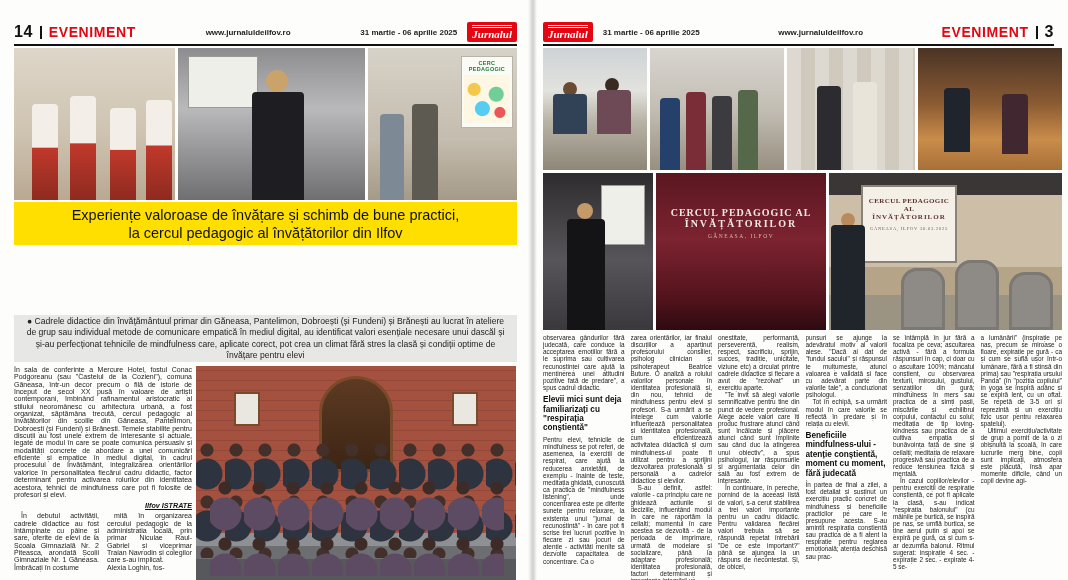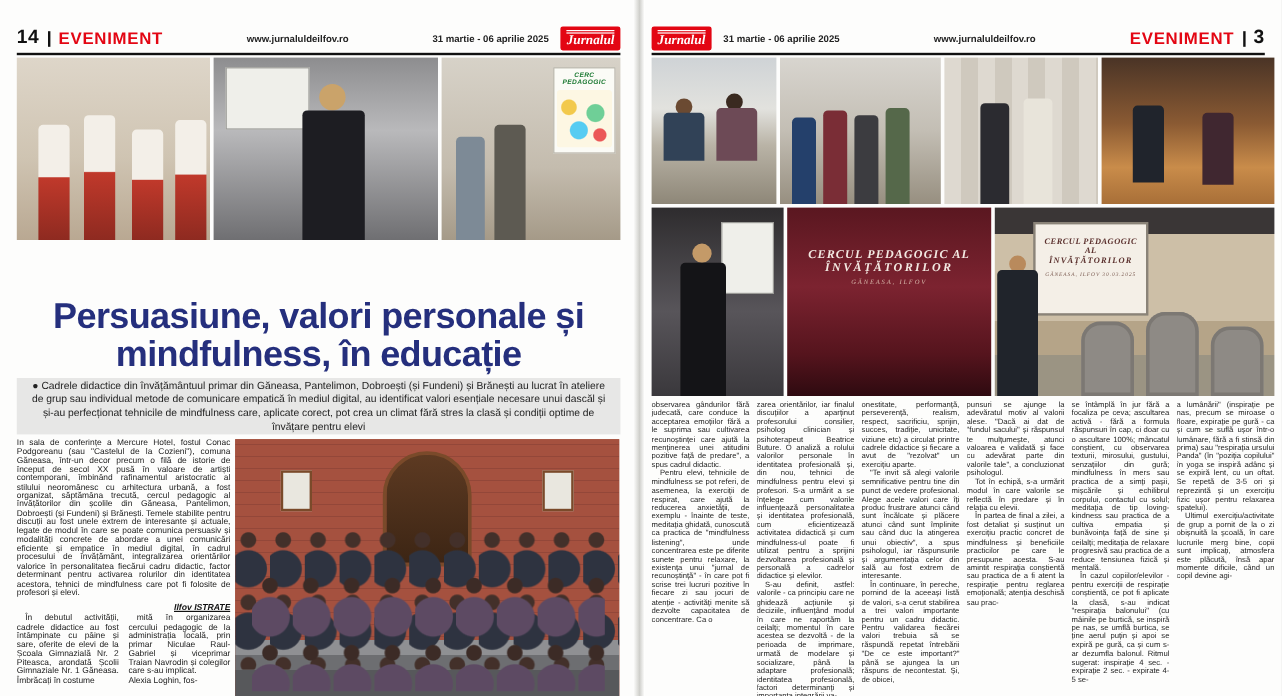--- a/index.html
+++ b/index.html
@@ -1,17 +1,17 @@
 <!DOCTYPE html>
 <html><head>
 <meta charset="utf-8">
 <style>
   html,body{margin:0;padding:0;background:#e9e9e7;}
   *{box-sizing:border-box;}
-  .spread{position:relative;width:1068px;height:580px;background:#ffffff;overflow:hidden;
+  .spread{position:relative;width:1068px;height:580px;background:#4d7c0f;overflow:hidden;
           font-family:"Liberation Sans",sans-serif;color:#111;}
   .page{position:absolute;top:0;height:580px;background:#fdfdfc;}
   .page-left{left:0;width:531px;}
   .page-right{left:537px;width:531px;}
   .gutter{position:absolute;left:528px;top:0;width:9px;height:580px;
           background:linear-gradient(to right,#fdfdfc,#d8d8d4 45%,#cfcfcb 55%,#fdfdfc);}
 
   
   .hdr{position:absolute;top:20px;left:14px;right:14px;height:24px;display:flex;align-items:center;}
   .hdr-rule{position:absolute;top:44px;left:14px;right:14px;height:2px;background:#111;}
@@ -20,21 +20,21 @@
   .section-label{font-size:14px;font-weight:bold;letter-spacing:.6px;color:#e30613;}
   .hdr-small{font-size:8px;font-weight:bold;color:#222;white-space:nowrap;}
   .logo{height:20px;padding:2px 5px 1px;background:#e30613;color:#fff;display:flex;flex-direction:column;
         justify-content:center;border-radius:2px;}
   .logo .logo-top{height:3px;border-top:1px solid #fff;border-bottom:1px solid #fff;margin-bottom:1px;}
   .logo .logo-word{font-family:"Liberation Serif",serif;font-style:italic;font-weight:bold;
         font-size:11px;line-height:11px;}
   .spacer{flex:1;}
 
   
-  .photo{position:relative;overflow:hidden;background:#c9c2b6;font-style:italic;}
+  .photo{position:relative;overflow:hidden;background:#c9c2b6;}
   .fig{position:absolute;border-radius:4px 4px 0 0;}
   .head{position:absolute;border-radius:50%;}
 
   .lrow{position:absolute;top:48px;left:14px;right:14px;height:152px;display:flex;gap:3px;}
   .ph-costumes{width:166px;background:linear-gradient(180deg,#ded6c9 0%,#cfc4b2 55%,#b9a892 100%);}
   .ph-costumes .fig{bottom:0;width:26px;height:96px;background:linear-gradient(180deg,#f3efe8 45%,#c0392b 46%,#8e2a20);}
   .ph-speaker{width:193px;background:linear-gradient(180deg,#8d8d8f 0%,#b9b9bb 40%,#6f6f72 100%);}
   .ph-screen{position:absolute;background:#efefea;border:1px solid #9a9a96;}
   .ph-violins{width:153px;background:linear-gradient(180deg,#d7d2c8 0%,#c4bcae 60%,#a59a88 100%);}
   .flipchart{position:absolute;right:4px;top:8px;width:52px;height:72px;background:#fbfbf6;border:1px solid #b7b3a8;
@@ -150,21 +150,22 @@
       <div class="photo ph-violins">
         <div class="fig" style="left:12px;bottom:0;width:24px;height:86px;background:#7d8a96;"></div>
         <div class="fig" style="left:44px;bottom:0;width:26px;height:96px;background:#5d5a52;"></div>
         <div class="flipchart">
           <div class="fc-title">CERC PEDAGOGIC</div>
           <div class="fc-art"></div>
         </div>
       </div>
     </div>
 
-    <h1 class="headline">Persuasiune, valori personale și mindfulness, în educație</h1>
+    <div class="kicker">Experiențe valoroase de învățare și schimb de bune practici,
+la cercul pedagogic al învățătorilor din Ilfov</div>
     <div class="leadbox">● Cadrele didactice din învățământuul primar din Găneasa, Pantelimon, Dobroești (și Fundeni) și Brănești au lucrat în ateliere de grup sau individual metode de comunicare empatică în mediul digital, au identificat valori esențiale necesare unui dascăl și și-au perfecționat tehnicile de mindfulness care, aplicate corect, pot crea un climat fără stres la clasă și condiții optime de învățare pentru elevi</div>
 
     <div class="body-col">
       <p>În sala de conferințe a Mercure Hotel, fostul Conac Podgoreanu (sau "Castelul de la Cozieni"), comuna Găneasa, într-un decor precum o filă de istorie de început de secol XX pusă în valoare de artiști contemporani, îmbinând rafinamentul aristocratic al stilului neoromânesc cu arhitectura urbană, a fost organizat, săptămâna trecută, cercul pedagogic al învățătorilor din școlile din Găneasa, Pantelimon, Dobroești (și Fundeni) și Brănești. Temele stabilite pentru discuții au fost unele extrem de interesante și actuale, legate de modul în care se poate comunica persuasiv și modalități concrete de abordare a unei comunicări eficiente și empatice în mediul digital, în cadrul procesului de învățământ, integralizarea orientărilor valorice în personalitatea fiecărui cadru didactic, factor determinant pentru activarea rolurilor din identitatea acestora, tehnici de mindfulness care pot fi folosite de profesori și elevi.</p>
       <div class="byline">Ilfov ISTRATE</div>
       <div class="minicols">
         <p>În debutul activității, cadrele didactice au fost întâmpinate cu pâine și sare, oferite de elevi de la Școala Gimnazială Nr. 2 Piteasca, arondată Școlii Gimnaziale Nr. 1 Găneasa. Îmbrăcați în costume</p>
         <p>mită în organizarea cercului pedagogic de la administrația locală, prin primar Niculae Raul-Gabriel și viceprimar Traian Navrodin și colegilor care s-au implicat.
 Alexia Loghin, fos-</p>
       </div>
@@ -242,34 +243,36 @@
         <div class="fig" style="left:2px;top:52px;width:34px;height:105px;background:#20242b;"></div>
         <div class="chair" style="left:72px;"></div>
         <div class="chair" style="left:126px;height:70px;"></div>
         <div class="chair" style="left:180px;height:58px;"></div>
       </div>
     </div>
 
     <div class="colwrap">
       <div class="tcol">
         <p>observarea gândurilor fără judecată, care conduce la acceptarea emoțiilor fără a le suprima sau cultivarea recunoștinței care ajută la menținerea unei atitudini pozitive față de predare", a spus cadrul didactic.</p>
+        <h3>Elevii mici sunt deja familiarizați cu "respirația conștientă"</h3>
         <p>Pentru elevi, tehnicile de mindfulness se pot referi, de asemenea, la exerciții de respirat, care ajută la reducerea anxietății, de exemplu - înainte de teste, meditația ghidată, cunoscută ca practica de "mindfulness listening", unde concentrarea este pe diferite sunete pentru relaxare, la existența unui "jurnal de recunoștință" - în care pot fi scrise trei lucruri pozitive în fiecare zi sau jocuri de atenție - activități menite să dezvolte capacitatea de concentrare. Ca o</p>
       </div>
       <div class="tcol">
         <p>zarea orientărilor, iar finalul discuțiilor a aparținut profesorului consilier, psiholog clinician și psihoterapeut Beatrice Buture. O analiză a rolului valorilor personale în identitatea profesională și, din nou, tehnici de mindfulness pentru elevi și profesori. S-a urmărit a se înțelege cum valorile influențează personalitatea și identitatea profesională, cum eficientizează activitatea didactică și cum mindfulness-ul poate fi utilizat pentru a sprijini dezvoltarea profesională și personală a cadrelor didactice și elevilor.</p>
         <p>S-au definit, astfel: valorile - ca principiu care ne ghidează acțiunile și deciziile, influențând modul în care ne raportăm la ceilalți; momentul în care acestea se dezvoltă - de la perioada de imprimare, urmată de modelare și socializare, până la adaptare profesională; identitatea profesională, factori determinanți și importanța integrării va-</p>
       </div>
       <div class="tcol">
         <p>onestitate, performanță, perseverență, realism, respect, sacrificiu, sprijin, succes, tradiție, unicitate, viziune etc) a circulat printre cadrele didactice și fiecare a avut de "rezolvat" un exercițiu aparte.</p>
         <p>"Te invit să alegi valorile semnificative pentru tine din punct de vedere profesional. Alege acele valori care îți produc frustrare atunci când sunt încălcate și plăcere atunci când sunt împlinite sau când duc la atingerea unui obiectiv", a spus psihologul, iar răspunsurile și argumentația celor din sală au fost extrem de interesante.</p>
         <p>În continuare, în pereche, pornind de la aceeași listă de valori, s-a cerut stabilirea a trei valori importante pentru un cadru didactic. Pentru validarea fiecărei valori trebuia să se răspundă repetat întrebării "De ce este important?" până se ajungea la un răspuns de necontestat. Și, de obicei,</p>
       </div>
       <div class="tcol">
         <p>punsuri se ajunge la adevăratul motiv al valorii alese. "Dacă ai dat de "fundul sacului" și răspunsul te mulțumește, atunci valoarea e validată și face cu adevărat parte din valorile tale", a concluzionat psihologul.</p>
         <p>Tot în echipă, s-a urmărit modul în care valorile se reflectă în predare și în relația cu elevii.</p>
+        <h3>Beneficiile mindfulness-ului - atenție conștientă, moment cu moment, fără judecată</h3>
         <p>În partea de final a zilei, a fost detaliat și susținut un exercițiu practic concret de mindfulness și beneficiile practicilor pe care le presupune acesta. S-au amintit respirația conștientă sau practica de a fi atent la respirație pentru reglarea emoțională; atenția deschisă sau prac-</p>
       </div>
       <div class="tcol">
         <p>se întâmplă în jur fără a focaliza pe ceva; ascultarea activă - fără a formula răspunsuri în cap, ci doar cu o ascultare 100%; mâncatul conștient, cu observarea texturii, mirosului, gustului, senzațiilor din gură; mindfulness în mers sau practica de a simți pașii, mișcările și echilibrul corpului, contactul cu solul; meditația de tip loving-kindness sau practica de a cultiva empatia și bunăvoința față de sine și ceilalți; meditația de relaxare progresivă sau practica de a reduce tensiunea fizică și mentală.</p>
         <p>În cazul copiilor/elevilor - pentru exerciții de respirație conștientă, ce pot fi aplicate la clasă, s-au indicat "respirația balonului" (cu mâinile pe burtică, se inspiră pe nas, se umflă burtica, se ține aerul puțin și apoi se expiră pe gură, ca și cum s-ar dezumfla balonul. Ritmul sugerat: inspirație 4 sec. - expirație 2 sec. - expirate 4-5 se-</p>
       </div>
       <div class="tcol">
         <p>a lumânării" (inspirație pe nas, precum se miroase o floare, expirație pe gură - ca și cum se suflă ușor într-o lumânare, fără a fi stinsă din prima) sau "respirația ursului Panda" (în "poziția copilului" în yoga se inspiră adânc și se expiră lent, cu un oftat. Se repetă de 3-5 ori și reprezintă și un exercițiu fizic ușor pentru relaxarea spatelui).</p>
         <p>Ultimul exercițiu/activitate de grup a pornit de la o zi obișnuită la școală, în care lucrurile merg bine, copii sunt implicați, atmosfera este plăcută, însă apar momente dificile, când un copil devine agi-</p>
       </div>

